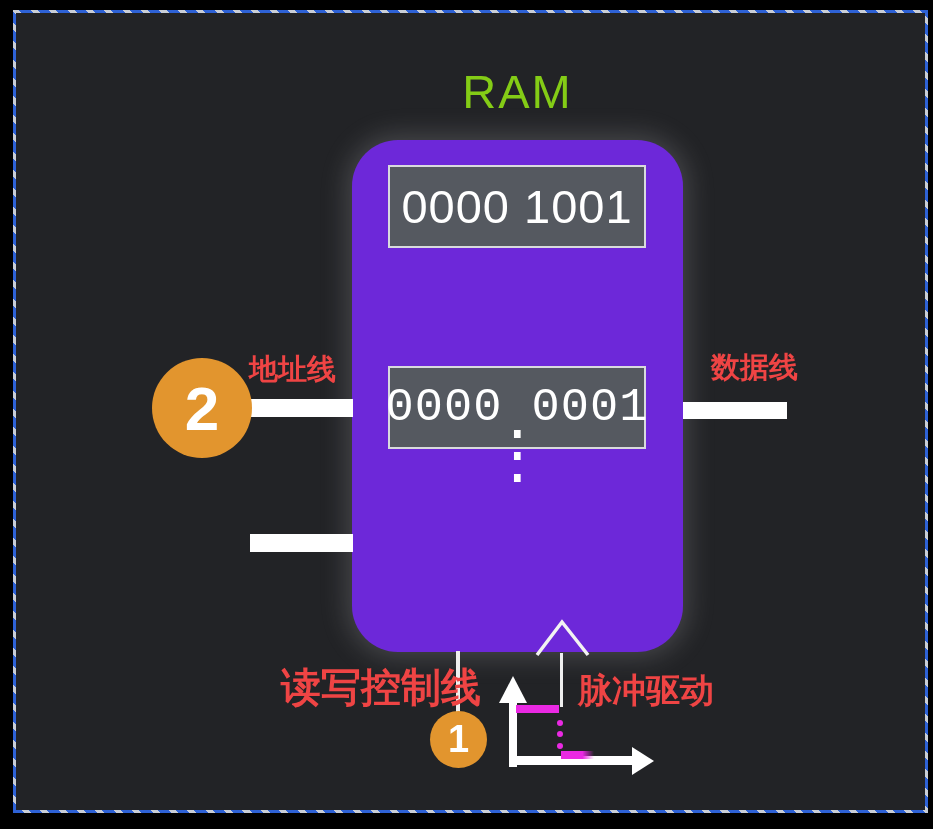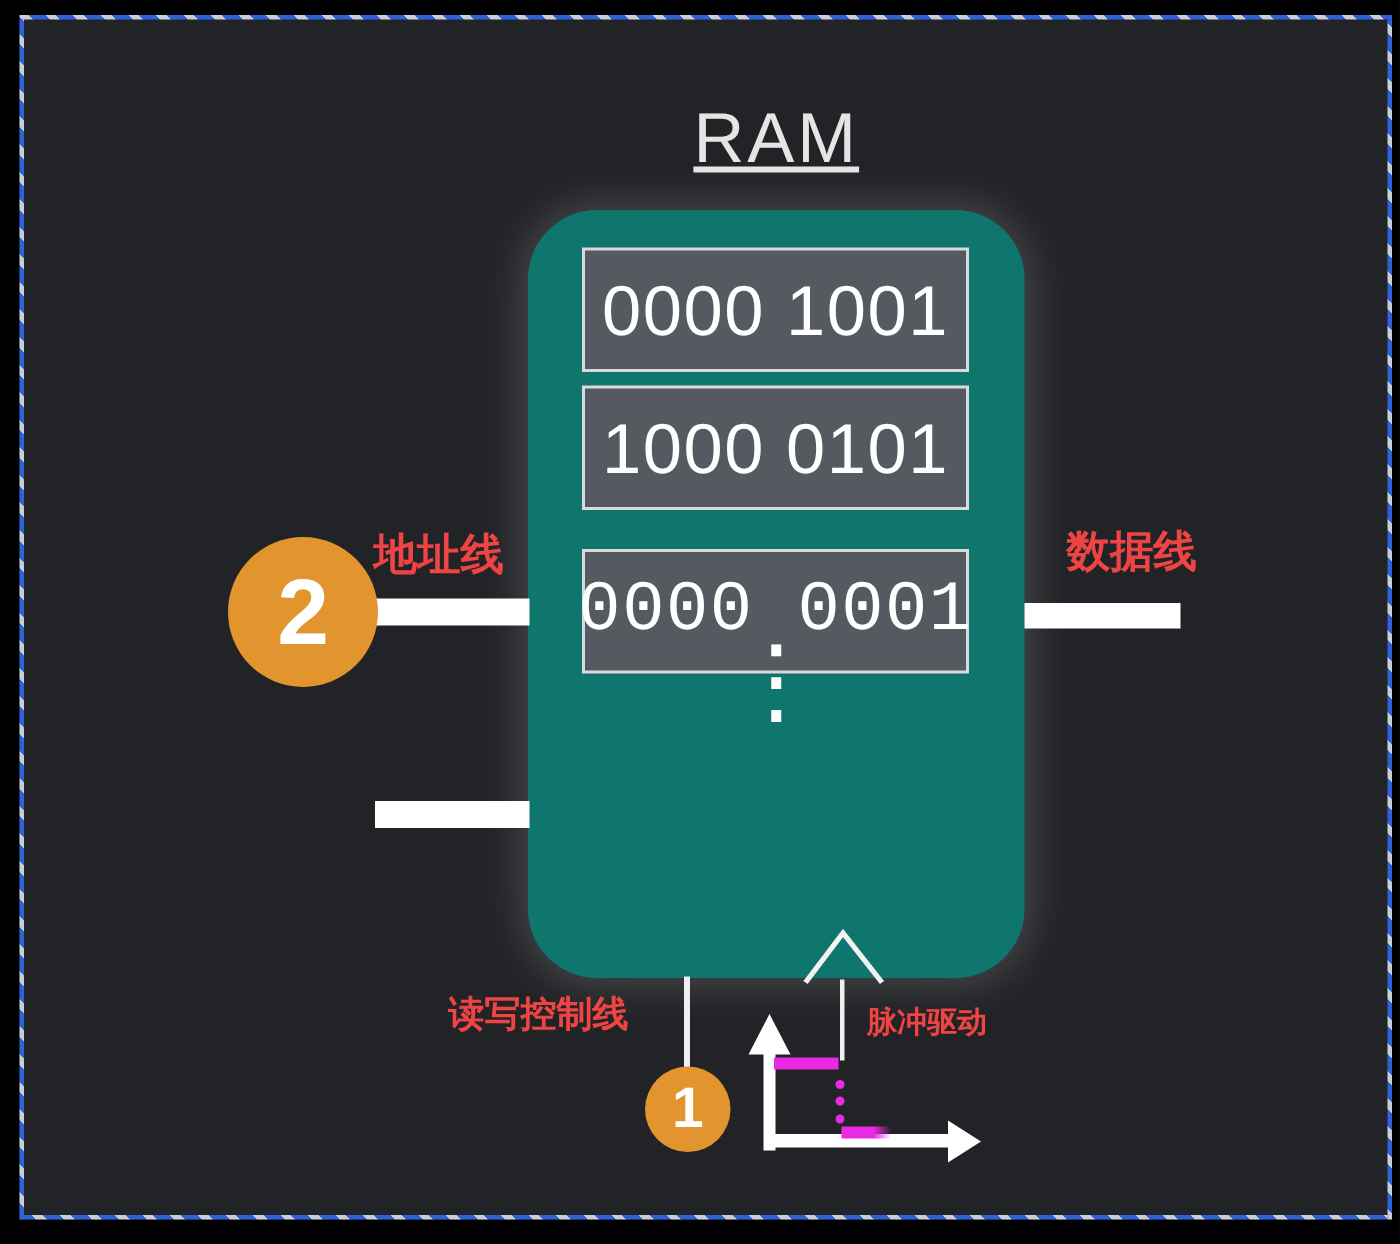--- a/index.html
+++ b/index.html
@@ -20,27 +20,26 @@
     background: #222326;
     border: 3px solid;
     border-image: repeating-linear-gradient(45deg, #2e62d6 0 8px, #c9ced6 8px 13px) 3;
   }
   .abs { position: absolute; }
   
   #ram-title {
     left: 352px; top: 64px; width: 331px;
     text-align: center;
     font-size: 47px; font-weight: 400; letter-spacing: 2px;
-    color: #e5e5e5;
-    text-decoration: underline;
+    color: #84cc16;
   }
   
   #chip {
     left: 352px; top: 140px; width: 331px; height: 512px;
-    background: #0f766e;
+    background: #6d28d9;
     border-radius: 46px;
     box-shadow: 0 0 26px 6px rgba(195,195,200,0.22);
   }
   .mem-cell {
     position: absolute;
     left: 36px; width: 258px; height: 83px;
     box-sizing: border-box;
     background: #555960;
     border: 2.5px solid #d8dadd;
     color: #ffffff;
@@ -75,22 +74,22 @@
   #write-bar   { left: 250px; top: 534px; width: 103px; height: 18px; }
   #read-bar    { left: 683px; top: 402px; width: 104px; height: 17px; }
   
   .lbl {
     color: #ef4444; font-weight: bold; font-size: 29px;
     white-space: nowrap; z-index: 3;
   }
   #address-label { left: 249px; top: 350px; }
   #write-label   { left: 197px; top: 483px; }
   #read-label    { left: 687px; top: 348px; margin-left: 24px; }
-  #rw-label      { left: 299px; top: 660px; font-size: 24px; text-align: center; }
-  #pulse-label   { left: 578px; top: 668px; font-size: 20px; }
+  #rw-label      { left: 281px; top: 660px; font-size: 40px; text-align: center; }
+  #pulse-label   { left: 578px; top: 668px; font-size: 34px; }
   
   #write-value {
     left: 68px; top: 527px;
     color: #ffffff; font-weight: bold;
     font-size: 48px; letter-spacing: 1px;
     mix-blend-mode: difference;
     z-index: 5; white-space: nowrap;
   }
   
   .vline { background: #efefef; z-index: 2; }
@@ -102,21 +101,20 @@
 <body>
 
 <div id="stage">
 
   <div id="panel"></div>
 
   <div id="ram-title" class="abs">RAM</div>
 
   <div id="chip" class="abs">
     <div id="cell-0" class="mem-cell">0000 1001</div>
-    <div id="cell-1" class="mem-cell">1000 0101</div>
     <div id="cell-2" class="mem-cell">0000 0001</div>
     <div id="chip-ellipsis">⋮</div>
   </div>
 
   <div id="badge-2" class="abs badge">2</div>
   <div id="address-label" class="abs lbl">地址线</div>
   <div id="address-bar" class="abs bus-bar"></div>
 
   <div id="write-bar" class="abs bus-bar"></div>
 

